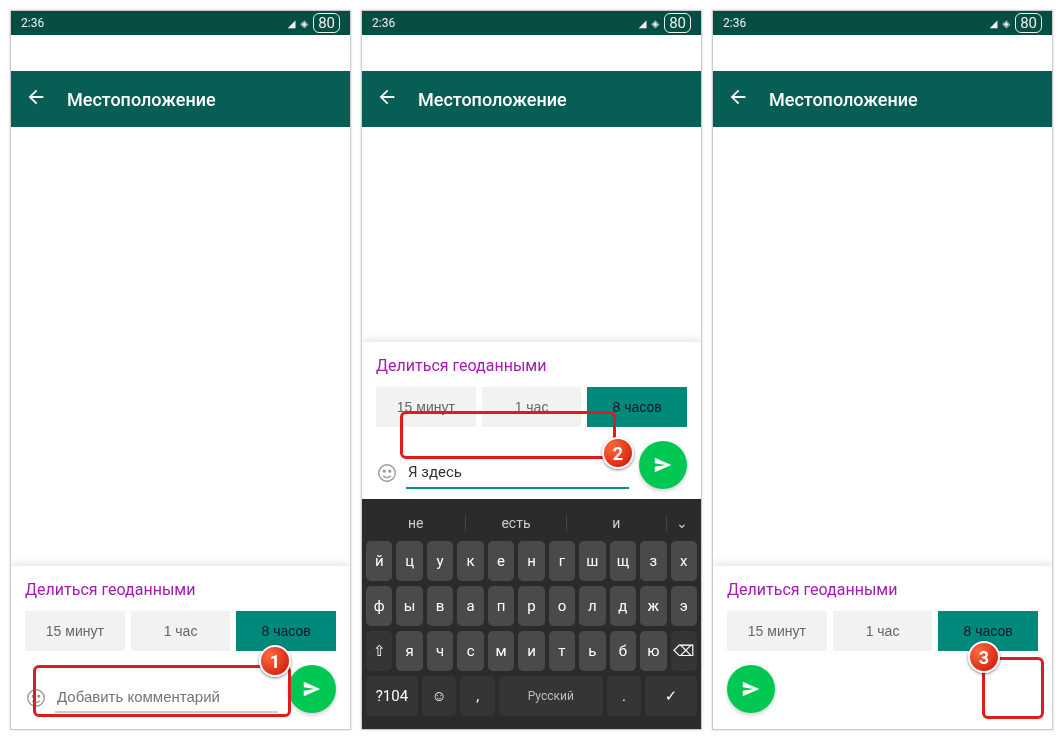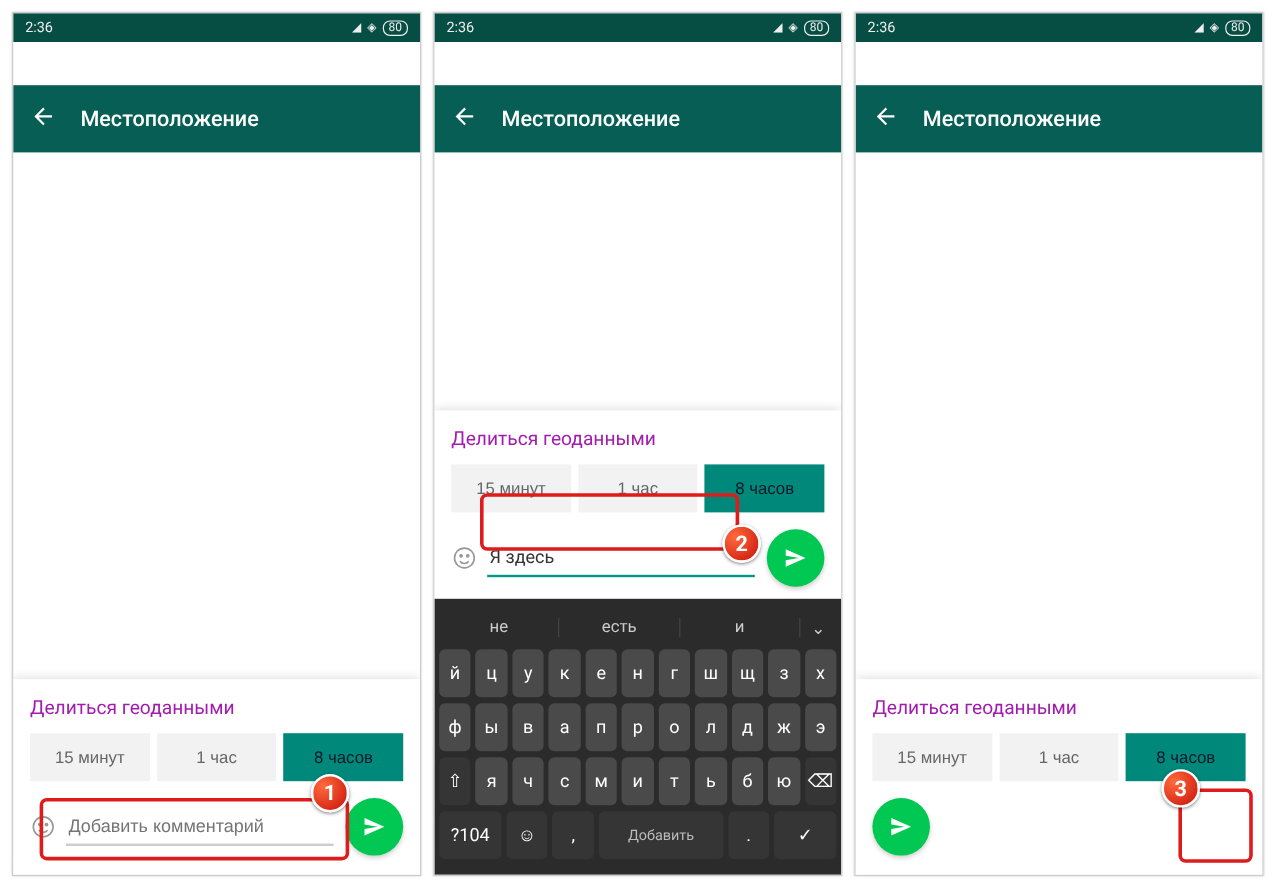--- a/index.html
+++ b/index.html
@@ -7,21 +7,21 @@
   .wrap { display:flex; gap:10px; padding:10px; width:1064px; height:740px; }
   .phone {
     width: 341px; height: 720px; border:1px solid #ccc; background:#fff;
     position:relative; overflow:hidden; box-shadow:0 0 2px rgba(0,0,0,.2);
   }
   .statusbar {
     height:24px; background:#064d43; color:#eee; display:flex;
     align-items:center; justify-content:space-between; padding:0 10px; font-size:12px;
   }
   .statusbar .icons { display:flex; gap:5px; align-items:center; font-size:10px; }
-  .batt { border:1px solid #eee; border-radius:6px; padding:0 4px; font-size:10px; }
+  .batt { border:1px solid #eee; border-radius:6px; padding:0 4px; font-size:15px; }
   .appbar {
     height:56px; background:#075E54; color:#fff; display:flex; align-items:center;
     padding:0 14px; gap:20px; font-size:18px; font-weight:500;margin-top:36px;
   }
   .back-icon svg { width:22px; height:22px; fill:#fff; }
   .map {
     position:relative; background:#f6f3ec; width:100%; flex:1; overflow:hidden;
   }
   .road1, .road2, .road3, .blueroad {
     position:absolute; background:#fff;
@@ -34,21 +34,21 @@
     background:#fff; box-shadow:0 -2px 8px rgba(0,0,0,.12); width:100%;
     padding:14px 14px 16px;
   }
   .panel-title { font-size:16px; color:#a21caf; margin-bottom:12px; }
   .seg { display:flex; gap:6px; margin-bottom:14px; }
   .seg button {
     flex:1; height:40px; border:none; background:#f2f2f2; color:#666; font-size:14px;
     cursor:pointer;
   }
   .seg button.active { background:#00897B; color:#0f172a; }
-  .inputrow { display:flex; align-items:center; gap:10px; }
+  .inputrow { display:flex; align-items:flex-end; gap:10px; }
   .inputholder { flex:1; position:relative; display:flex; align-items:center; gap:8px; }
   .emoji-icon { width:22px; height:22px; display:flex; align-items:center; justify-content:center; }
   .emoji-icon svg{ width:22px; height:22px; fill:none; stroke:#999; stroke-width:1.5; }
   .tinput {
     flex:1; border:none; border-bottom:2px solid #009688; font-size:15px; padding:6px 2px;
     outline:none; background:transparent; color:#333;
   }
   .tinput.placeholder { color:#b91c1c; border-bottom-color:#ccc; }
   .sendbtn {
     width:48px; height:48px; border-radius:50%; background:#00C853; display:flex;
@@ -245,21 +245,21 @@
           <div class="kkey">т</div>
           <div class="kkey">ь</div>
           <div class="kkey">б</div>
           <div class="kkey">ю</div>
           <div class="kkey dark">⌫</div>
         </div>
         <div class="krow">
           <div class="kkey dark wide">?104</div>
           <div class="kkey dark">☺</div>
           <div class="kkey dark">,</div>
-          <div class="kkey dark space">Добавить</div>
+          <div class="kkey dark space">Русский</div>
           <div class="kkey dark">.</div>
           <div class="kkey dark wide">✓</div>
         </div>
       </div>
     </div>
 
     <div class="hl-red" style="left:38px; top:400px; width:216px; height:48px;"></div>
     <div class="num-badge" style="left:240px; top:426px;">2</div>
   </div>
 

